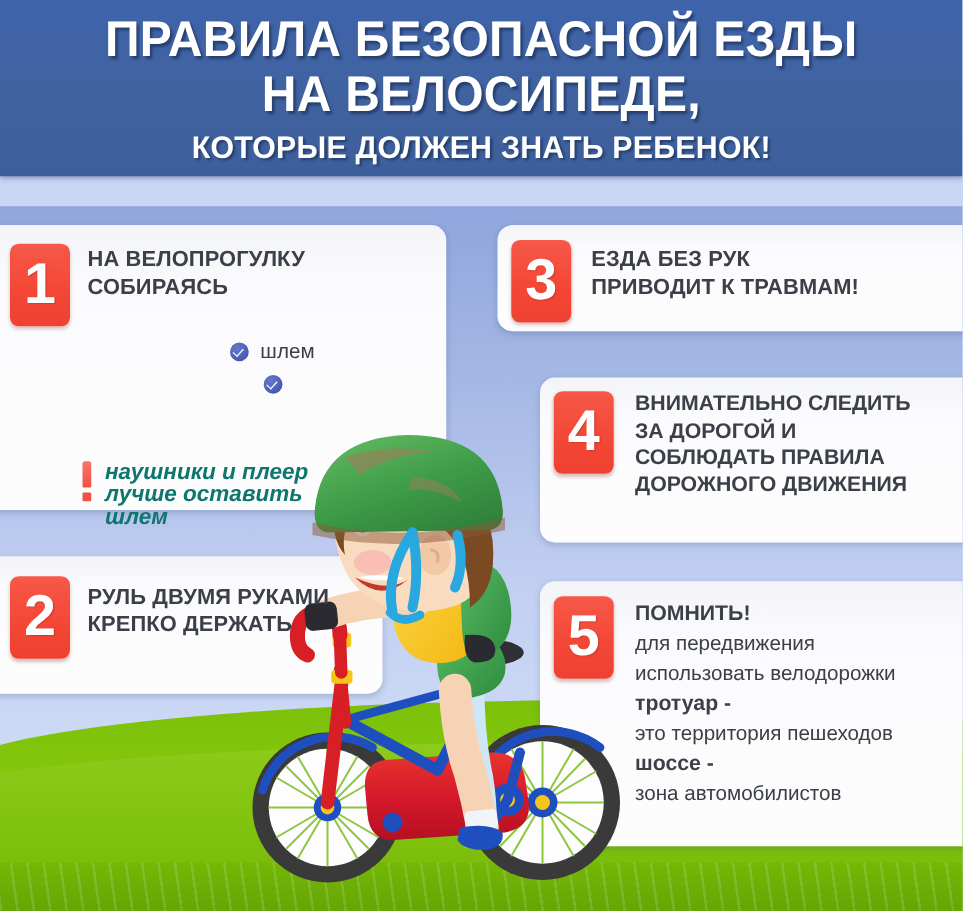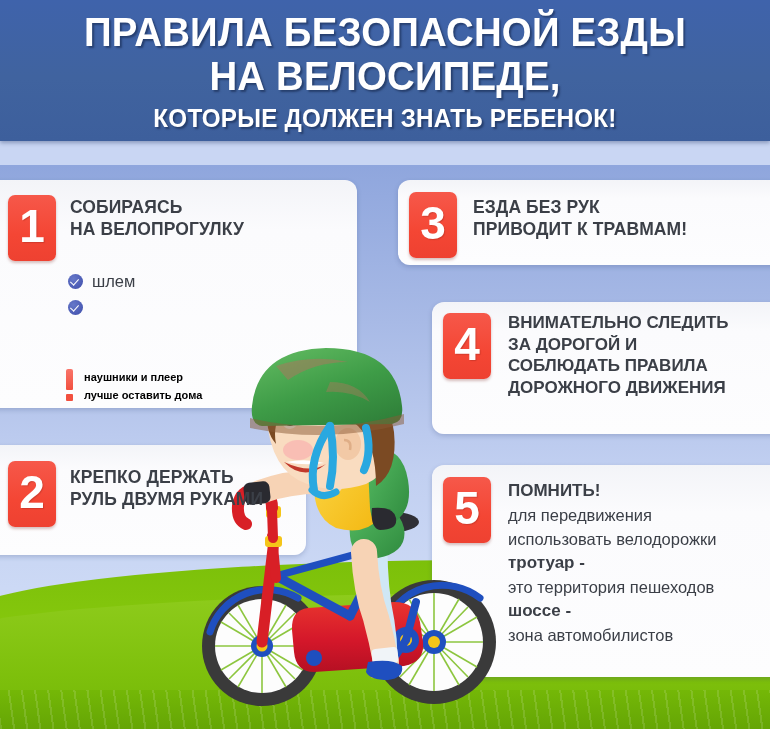--- a/index.html
+++ b/index.html
@@ -77,21 +77,21 @@
   .badge-4{left:443px;top:313px;width:48px;height:62px;}
   .badge-5{left:443px;top:477px;width:48px;height:62px;}
 
   .ctext{position:absolute;color:#3b3f47;}
   .t-head{font-weight:bold;font-size:17.5px;line-height:22px;letter-spacing:.1px;}
   .t-head-sm{font-weight:bold;font-size:17px;line-height:21.5px;}
 
   
   .b1-title{left:70px;top:196px;width:290px;}
   .b1-list{left:68px;top:272px;width:300px;}
-  .li{display:flex;align-items:flex-start;margin-bottom:7px;}
+  .li{display:flex;align-items:flex-start;margin-bottom:7px;justify-content:center;}
   .li-label{font-size:16.5px;line-height:19px;color:#3b3f47;margin-left:9px;}
   .check{
     flex:0 0 auto;width:15px;height:15px;border-radius:50%;margin-top:2px;
     background:radial-gradient(circle at 36% 32%,#6678c9 0%,#4a5ab4 70%,#3f4da4 100%);
     position:relative;
   }
   .check:after{
     content:"";position:absolute;left:4px;top:3px;width:4px;height:7px;
     border:solid #fff;border-width:0 1.8px 1.8px 0;transform:rotate(42deg);
   }
@@ -100,21 +100,21 @@
     flex:0 0 auto;width:7px;margin-top:1px;margin-right:11px;position:relative;height:32px;
   }
   .excl:before{
     content:"";position:absolute;left:0;top:0;width:7px;height:21px;
     background:linear-gradient(180deg,#f9756a 0%,#f2503f 100%);border-radius:2px 2px 1px 1px;
   }
   .excl:after{
     content:"";position:absolute;left:0;top:25px;width:7px;height:7px;
     background:#f2503f;border-radius:1px;
   }
-  .note-txt{font-weight:bold;font-size:11px;line-height:18px;color:#000000;}
+  .note-txt{font-style:italic;font-weight:bold;font-size:18px;line-height:18px;color:#0f766e;}
 
   
   .b2-title{left:70px;top:466px;width:250px;}
   
   .b3-title{left:473px;top:196px;width:300px;}
   
   .b4-title{left:508px;top:312px;width:280px;}
   
   .b5-body{left:508px;top:479px;width:275px;}
   .b5-body .bold{font-weight:bold;font-size:17px;line-height:24px;color:#3b3f47;}
@@ -299,43 +299,43 @@
     </svg>
   </div>
 
   <div class="badge badge-1">1</div>
   <div class="badge badge-2">2</div>
   <div class="badge badge-3">3</div>
   <div class="badge badge-4">4</div>
   <div class="badge badge-5">5</div>
 
   <div class="ctext t-head b1-title">
+    <div>НА ВЕЛОПРОГУЛКУ</div>
     <div>СОБИРАЯСЬ</div>
-    <div>НА ВЕЛОПРОГУЛКУ</div>
   </div>
   <div class="ctext b1-list">
     <div class="li">
       <span class="check"></span>
       <span class="li-label">шлем</span>
     </div>
     <div class="li">
       <span class="check"></span>
     </div>
   </div>
   <div class="ctext b1-note">
     <span class="excl"></span>
     <span class="note-txt">
       <span>наушники и плеер</span><br>
-      <span>лучше оставить дома</span>
+      <span>лучше оставить шлем</span>
     </span>
   </div>
 
   <div class="ctext t-head b2-title">
+    <div>РУЛЬ ДВУМЯ РУКАМИ</div>
     <div>КРЕПКО ДЕРЖАТЬ</div>
-    <div>РУЛЬ ДВУМЯ РУКАМИ</div>
   </div>
 
   <div class="ctext t-head b3-title">
     <div>ЕЗДА БЕЗ РУК</div>
     <div>ПРИВОДИТ К ТРАВМАМ!</div>
   </div>
 
   <div class="ctext t-head-sm b4-title">
     <div>ВНИМАТЕЛЬНО СЛЕДИТЬ</div>
     <div>ЗА ДОРОГОЙ И</div>

